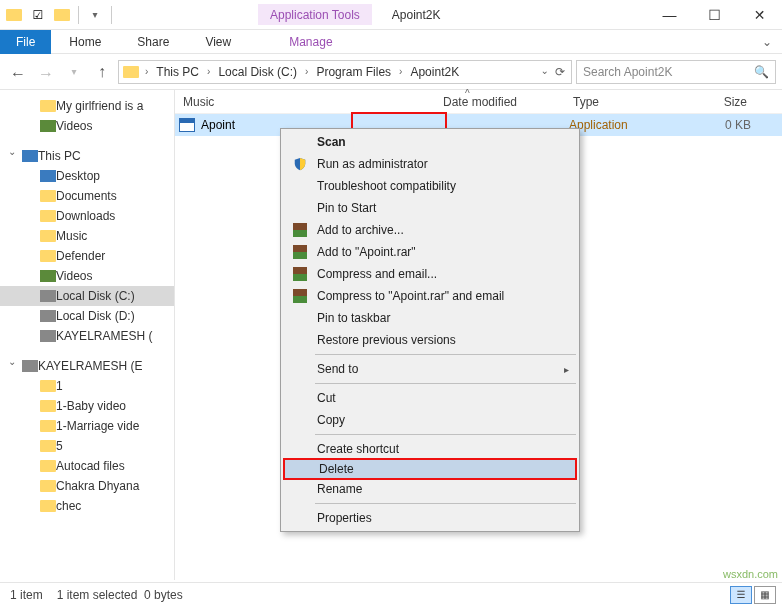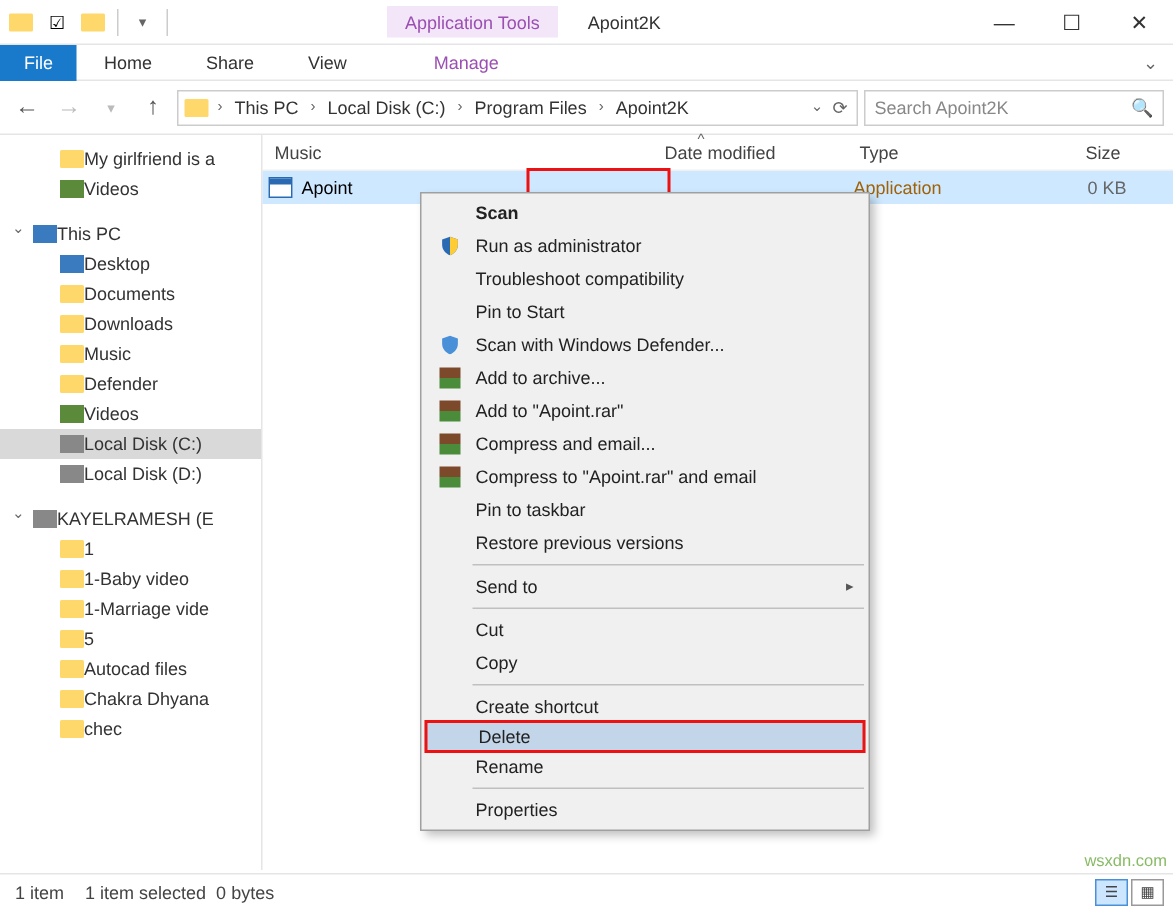--- a/index.html
+++ b/index.html
@@ -210,20 +210,26 @@
           <span class="drive-ico"></span>
           <span>Local Disk (C:)</span>
         </div>
       </div>
     <div class="tree-row">
         <div class="tree-item l1">
           <span class="drive-ico"></span>
           <span>Local Disk (D:)</span>
         </div>
       </div>
+    <div class="tree-row">
+        <div class="tree-item l1">
+          <span class="drive-ico"></span>
+          <span>KAYELRAMESH (</span>
+        </div>
+      </div>
     <div class="spacer"></div>
     <div class="tree-row">
         <span class="tree-chev">⌄</span>
         <div class="tree-item l0">
           <span class="drive-ico"></span>
           <span>KAYELRAMESH (E</span>
         </div>
       </div>
     <div class="tree-row">
         <div class="tree-item l1">
@@ -304,28 +310,20 @@
       <span>Run as administrator</span>
     </div>
   <div class="ctx-item">
       <span>Troubleshoot compatibility</span>
     </div>
   <div class="ctx-item">
       <span>Pin to Start</span>
     </div>
   <div class="ctx-item">
       <span class="ctx-ico">
-        <svg class="shield-ico" viewBox="0 0 16 16">
-          <path fill="#4a90d9" d="M8 1l6 2v4c0 4-3 7-6 8-3-1-6-4-6-8V3z"></path>
-        </svg>
-      </span>
-      <span>Scan with Windows Defender...</span>
-    </div>
-  <div class="ctx-item">
-      <span class="ctx-ico">
         <span class="rar-ico"></span>
       </span>
       <span>Add to archive...</span>
     </div>
   <div class="ctx-item">
       <span class="ctx-ico">
         <span class="rar-ico"></span>
       </span>
       <span>Add to "Apoint.rar"</span>
     </div>

